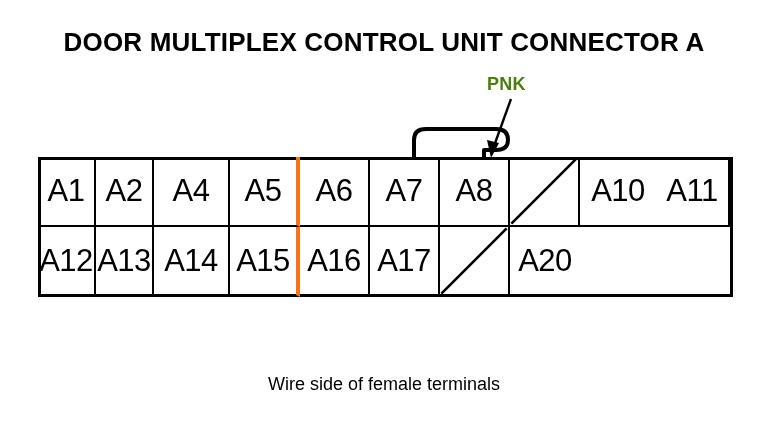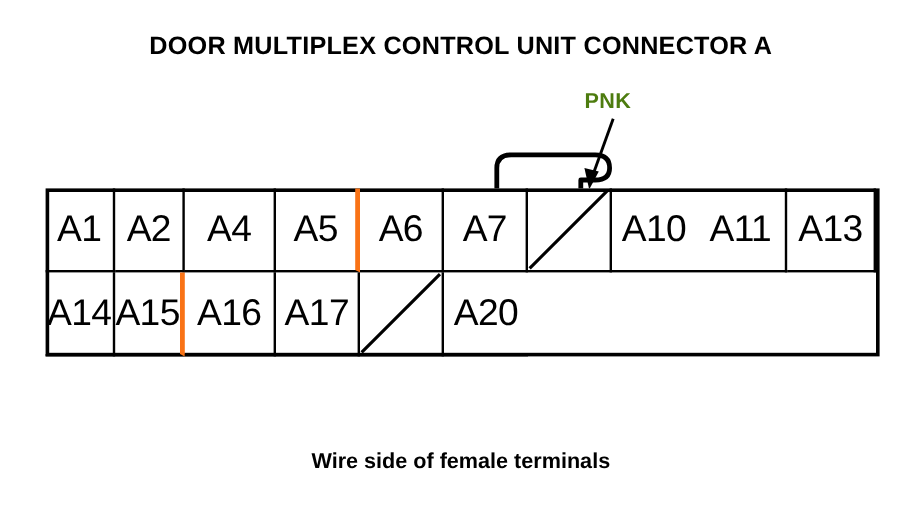--- a/index.html
+++ b/index.html
@@ -17,36 +17,36 @@
     color: #000000;
   }
 
   
   #title {
     position: absolute;
     left: 0;
     top: 27px;
     width: 768px;
     text-align: center;
-    font-size: 21px;
+    font-size: 26px;
     font-weight: bold;
     letter-spacing: 0.2px;
     white-space: nowrap;
     color: #000;
   }
 
   
   #caption {
     position: absolute;
     left: 0;
     top: 374px;
     width: 768px;
     text-align: center;
     font-size: 18px;
-    font-weight: bold;
+    font-weight: normal;
     color: #000;
   }
 
   
   #pnk-label {
     position: absolute;
     left: 487px;
     top: 74px;
     font-size: 18px;
     font-weight: bold;
@@ -172,33 +172,39 @@
       <div class="cell thick-right">
         <span class="cell-label">A5</span>
       </div>
       <div class="cell">
         <span class="cell-label">A6</span>
       </div>
       <div class="cell">
         <span class="cell-label">A7</span>
       </div>
       <div class="cell">
+        <span class="cell-label">A8</span>
+      </div>
+      <div class="cell">
         <svg class="slash" viewBox="0 0 100 100" preserveAspectRatio="none" xmlns="http://www.w3.org/2000/svg">
           <line x1="2" y1="98" x2="98" y2="2" stroke="#000" stroke-width="2.6" vector-effect="non-scaling-stroke"></line>
         </svg>
         <span class="cell-label"></span>
       </div>
       <div class="cell last-col">
         <span class="cell-label">A10</span>
       </div>
 
       <div class="cell row-bottom">
         <span class="cell-label">A11</span>
       </div>
       <div class="cell row-bottom">
+        <span class="cell-label">A12</span>
+      </div>
+      <div class="cell row-bottom">
         <span class="cell-label">A13</span>
       </div>
       <div class="cell row-bottom">
         <span class="cell-label">A14</span>
       </div>
       <div class="cell row-bottom thick-right">
         <span class="cell-label">A15</span>
       </div>
       <div class="cell row-bottom">
         <span class="cell-label">A16</span>

